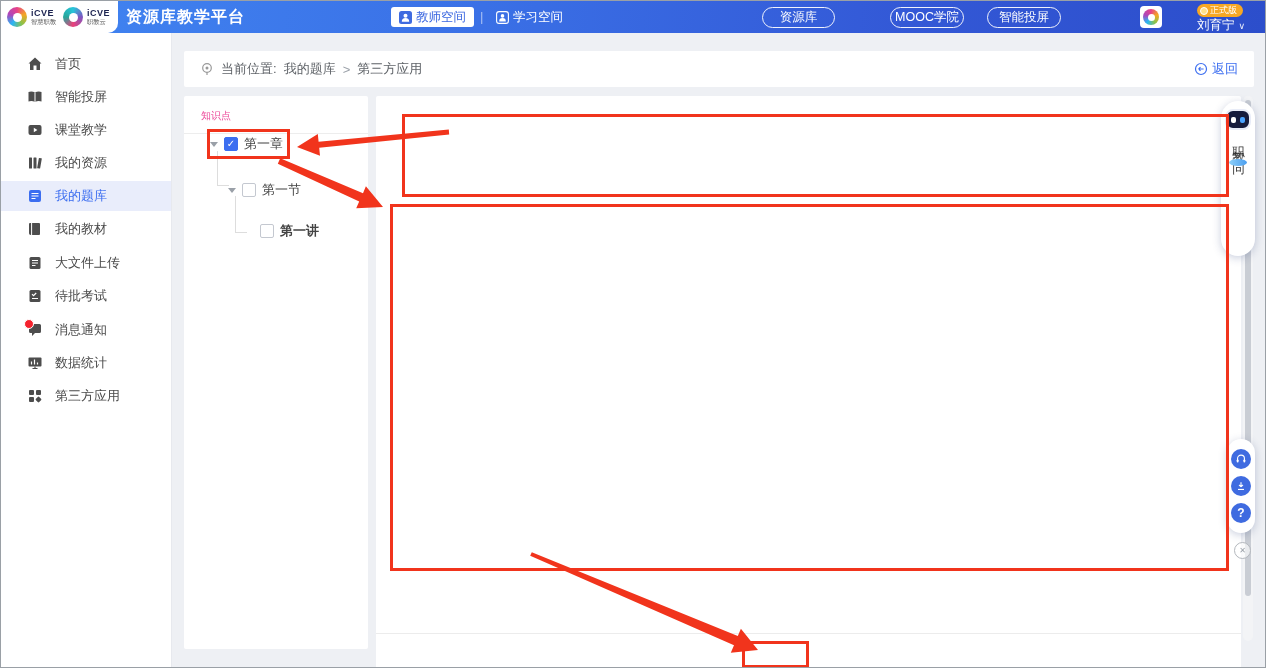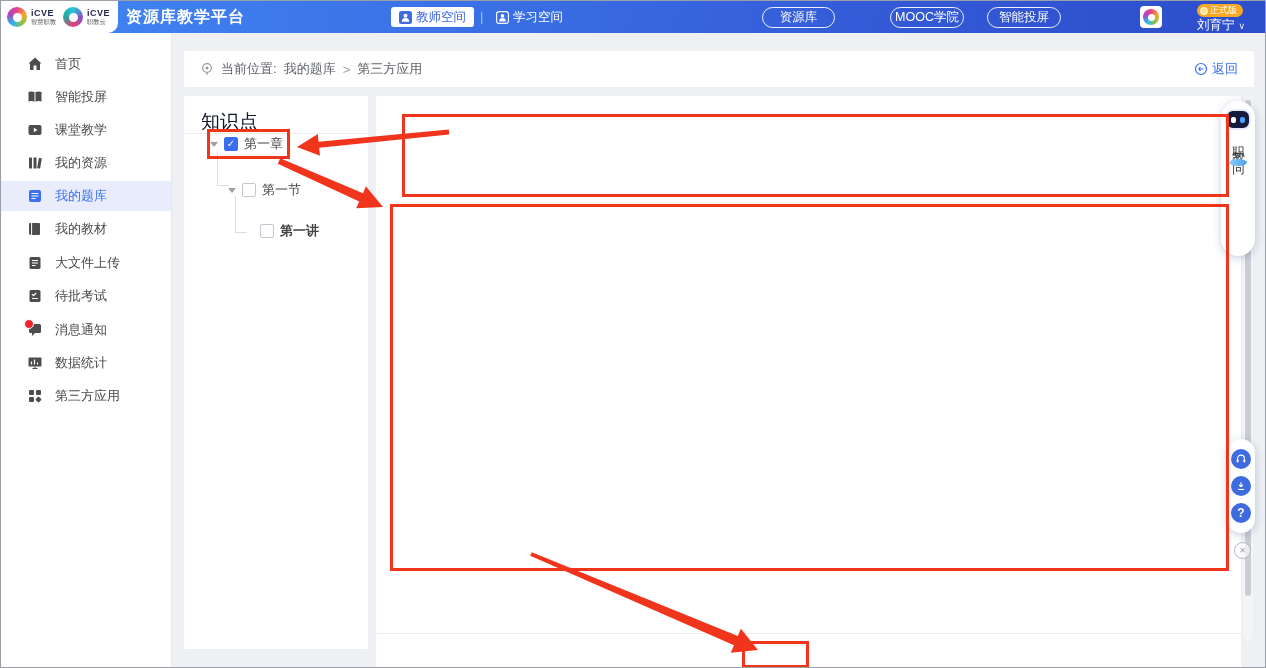--- a/index.html
+++ b/index.html
@@ -31,21 +31,21 @@
   .side-item .slabel{font-size:13px;color:#4a4a4a;}
   .side-item.active{background:#e9edfb;}
   .side-item.active .slabel{color:#3c6ef0;}
   .sicon{width:16px;height:16px;flex:none;position:relative;}
   .ndot{position:absolute;left:-3px;top:-3px;width:8px;height:8px;border-radius:50%;background:#f5222d;border:1px solid #fff;}
   
   .card{background:#fff;border-radius:2px;}
   .breadcrumb{left:183px;top:50px;width:1070px;height:36px;display:flex;align-items:center;padding:0 16px;box-sizing:border-box;gap:7px;font-size:13px;color:#5f6368;z-index:4;}
   .bc-back{margin-left:auto;display:flex;align-items:center;gap:4px;color:#3c6ef0;cursor:pointer;}
   .knowledge{left:183px;top:95px;width:184px;height:553px;z-index:4;}
-  .k-title{position:absolute;left:17px;top:13px;font-size:19px;color:#0f172a;}
+  .k-title{position:absolute;left:17px;top:13px;font-size:10px;color:#ec4899;}
   .k-div{position:absolute;left:0;top:37px;width:184px;height:1px;background:#ededed;}
   .tree-row{position:absolute;display:flex;align-items:center;gap:6px;height:20px;}
   .caret{width:0;height:0;border-left:4px solid transparent;border-right:4px solid transparent;border-top:5px solid #9aa0a8;flex:none;}
   .cb{width:14px;height:14px;border:1px solid #c4c8d0;border-radius:2px;background:#fff;box-sizing:border-box;flex:none;}
   .cb.on{background:#3c6ef0;border-color:#3c6ef0;}
   .cb.on::after{content:"✓";color:#fff;font-size:10px;line-height:12px;display:block;text-align:center;}
   .tlabel{font-size:13px;color:#444;}
   .tline{position:absolute;border-left:1px solid #ddd;border-bottom:1px solid #ddd;}
   
   .formcard{left:375px;top:95px;width:865px;height:573px;z-index:3;}

